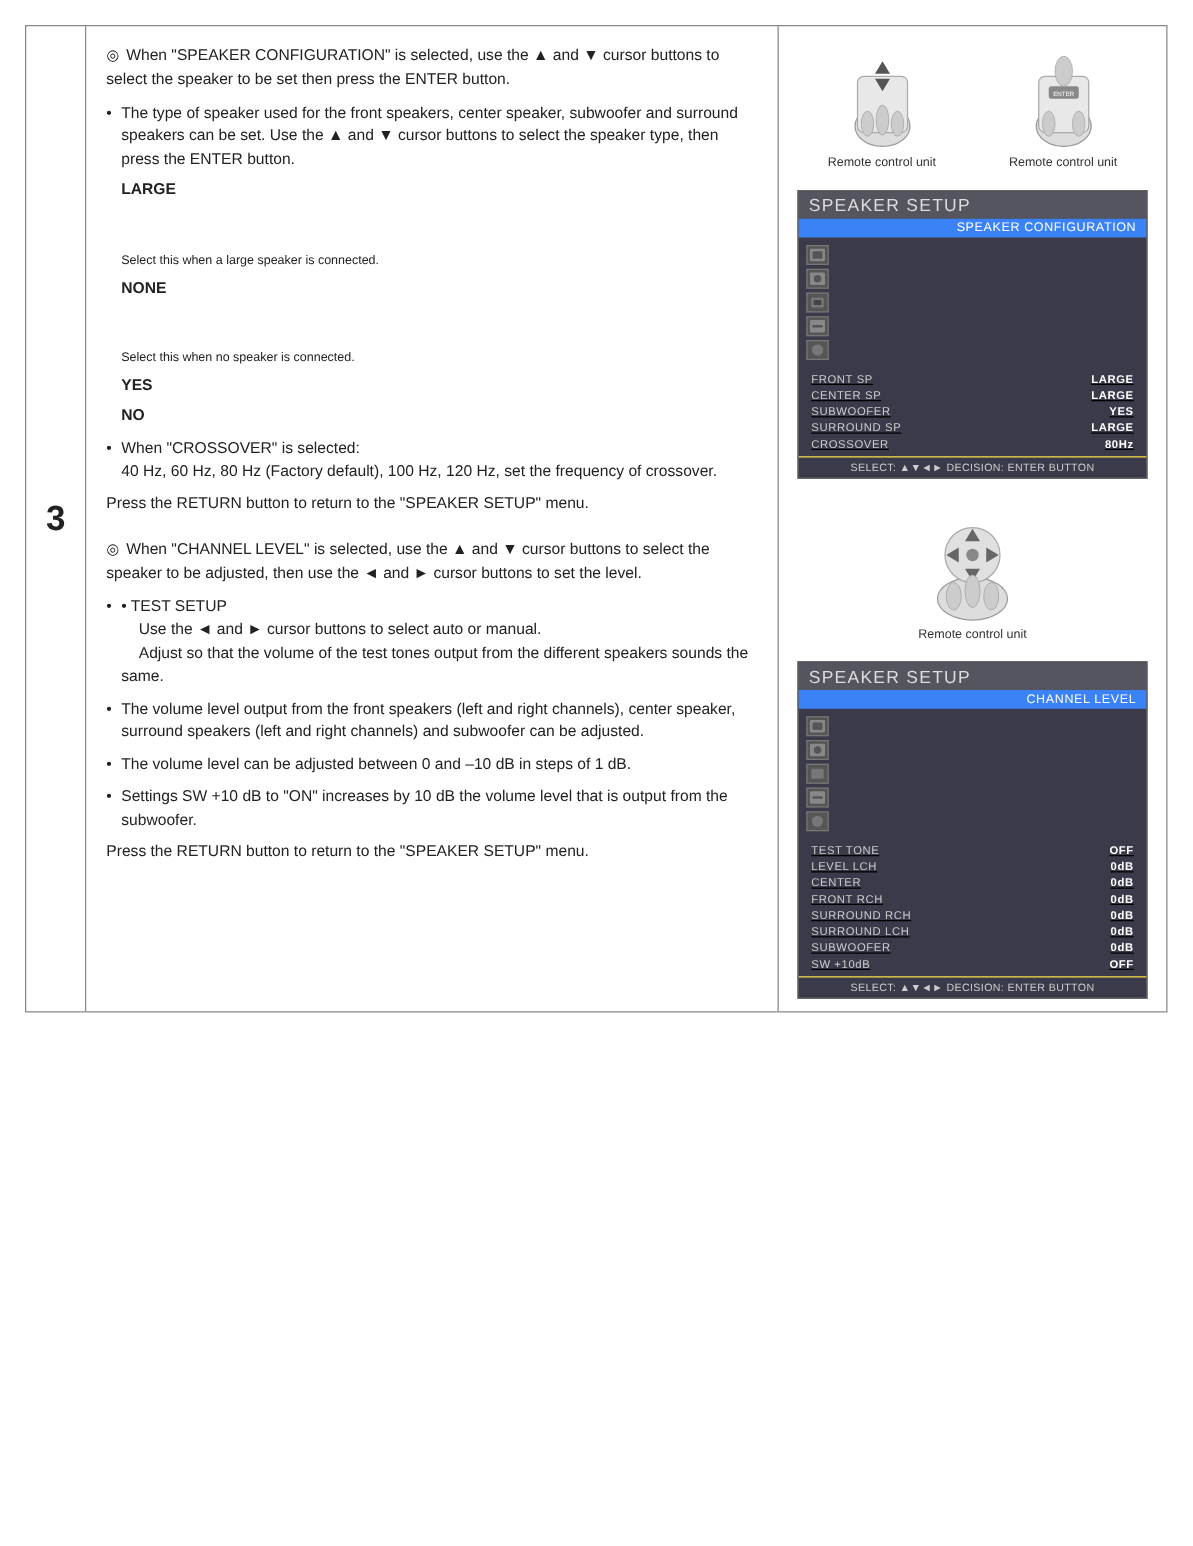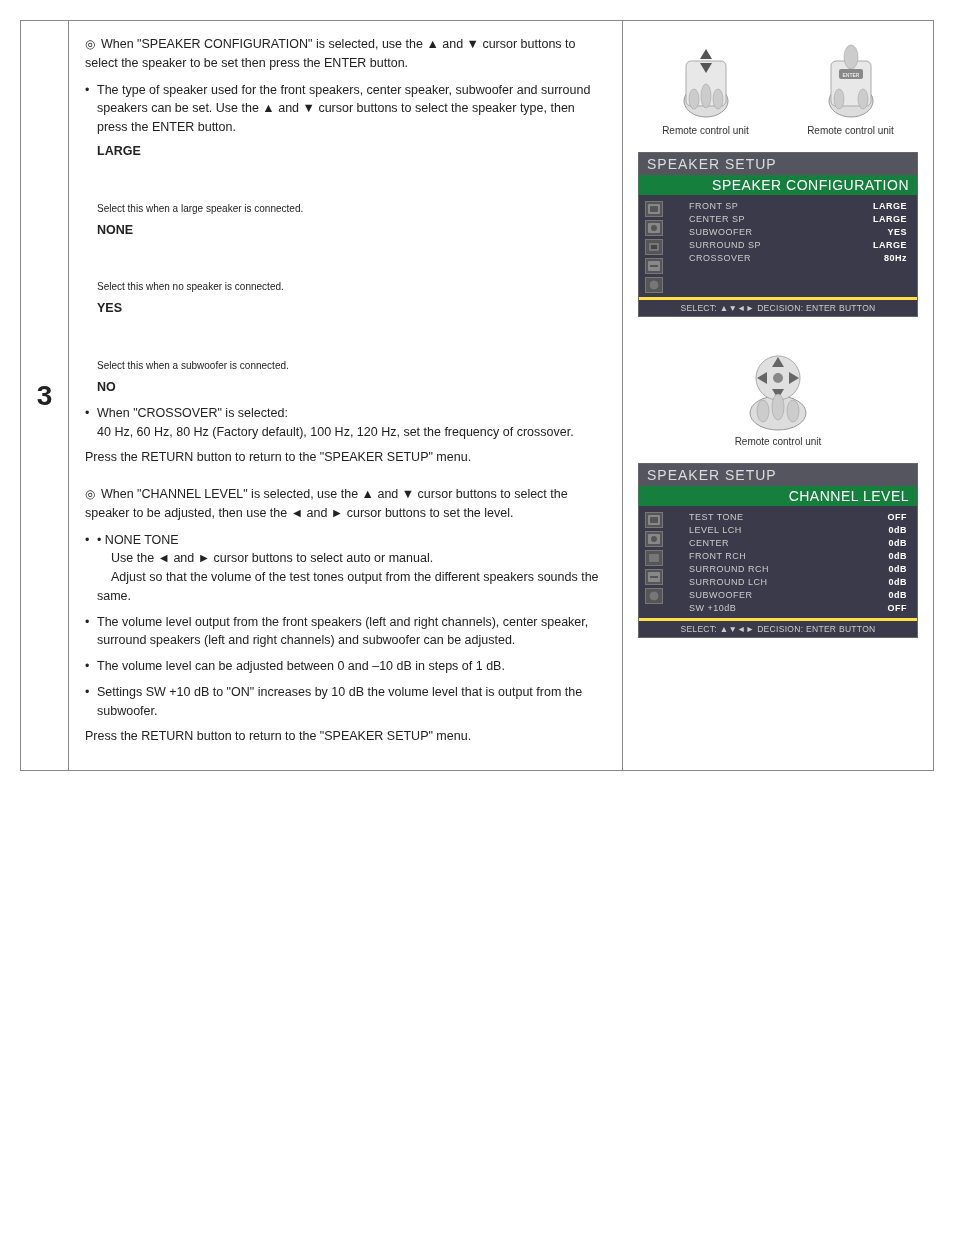--- a/index.html
+++ b/index.html
@@ -145,34 +145,35 @@
     .setup-box-title {
       background: #555560;
       color: #ddd;
       font-size: 14px;
       letter-spacing: 1px;
       padding: 3px 8px;
       text-transform: uppercase;
     }
 
     .setup-box-subtitle {
-      background: #15803d;
+      background: #3b82f6;
       color: #fff;
-      font-size: 14px;
+      font-size: 10px;
       letter-spacing: 0.5px;
       padding: 2px 8px;
       text-transform: uppercase;
       text-align: right;
     }
 
     .setup-box-body {
       display: flex;
-      flex-direction: row;
+      flex-direction: column;
       padding: 4px 6px;
-      gap: 22px;
+      gap: 8px;
+      text-decoration: underline;
     }
 
     .setup-icons-col {
       display: flex;
       flex-direction: column;
       gap: 3px;
       padding-top: 2px;
     }
 
     .setup-icon-row {
@@ -207,21 +208,21 @@
     .setup-row-val {
       color: #fff;
       font-weight: bold;
       letter-spacing: 0.5px;
     }
 
     .setup-box-footer {
       color: #ccc;
       font-size: 8.5px;
       padding: 3px 8px;
-      border-top: 3px solid #fde047;
+      border-top: 1px solid #fde047;
       letter-spacing: 0.3px;
       text-align: center;
     }
 
     .remote-single {
       display: flex;
       flex-direction: column;
       align-items: center;
       gap: 3px;
       margin: 4px 0;
@@ -252,21 +253,20 @@
         <span>The type of speaker used for the front speakers, center speaker, subwoofer and surround speakers can be set. Use the ▲ and ▼ cursor buttons to select the speaker type, then press the ENTER button.</span>
 
         <span class="label-bold">LARGE</span>
         <span class="label-desc">Select this when a large speaker is connected.</span>
 
 
         <span class="label-bold">NONE</span>
         <span class="label-desc">Select this when no speaker is connected.</span>
 
         <span class="label-bold">YES</span>
-        <span class="label-desc">Select this when a subwoofer is connected.</span>
 
         <span class="label-bold">NO</span>
       </div>
 
       <div class="bullet-item">
         <span>When "CROSSOVER" is selected:</span><br>
         <span>40 Hz, 60 Hz, 80 Hz (Factory default), 100 Hz, 120 Hz, set the frequency of crossover.</span>
       </div>
 
       <div class="return-note">
@@ -274,21 +274,21 @@
       </div>
 
       <div style="height:8px;"></div>
 
       <div class="section-para">
         <span class="circle-mark">◎</span>
         <span>When "CHANNEL LEVEL" is selected, use the ▲ and ▼ cursor buttons to select the speaker to be adjusted, then use the ◄ and ► cursor buttons to set the level.</span>
       </div>
 
       <div class="bullet-item">
-        <span style="font-weight:normal;">• NONE TONE</span><br>
+        <span style="font-weight:normal;">• TEST SETUP</span><br>
         <span class="indent">Use the ◄ and ► cursor buttons to select auto or manual.</span><br>
         <span class="indent">Adjust so that the volume of the test tones output from the different speakers sounds the same.</span>
       </div>
 
       <div class="bullet-item">
         <span>The volume level output from the front speakers (left and right channels), center speaker, surround speakers (left and right channels) and subwoofer can be adjusted.</span>
       </div>
 
       <div class="bullet-item">
         <span>The volume level can be adjusted between 0 and –10 dB in steps of 1 dB.</span>

